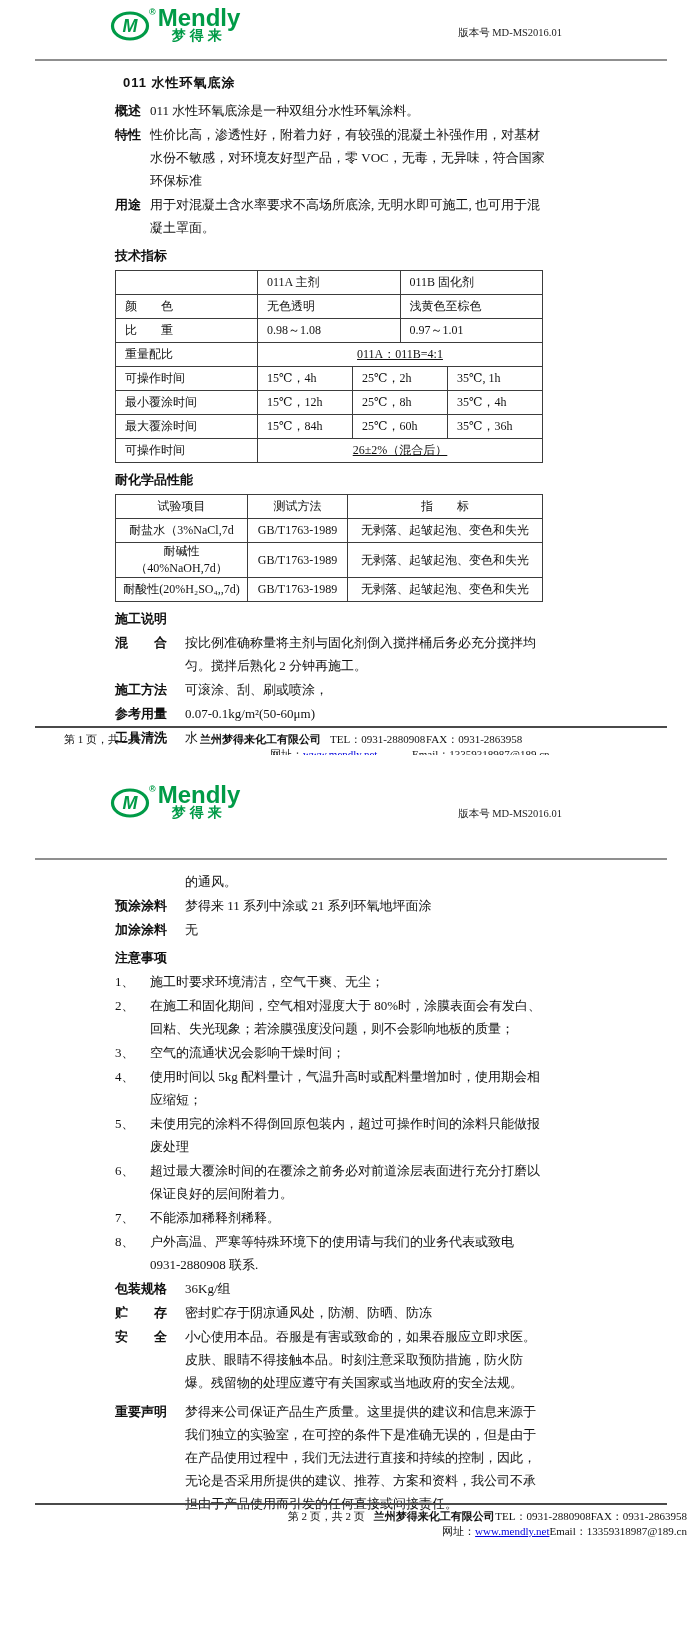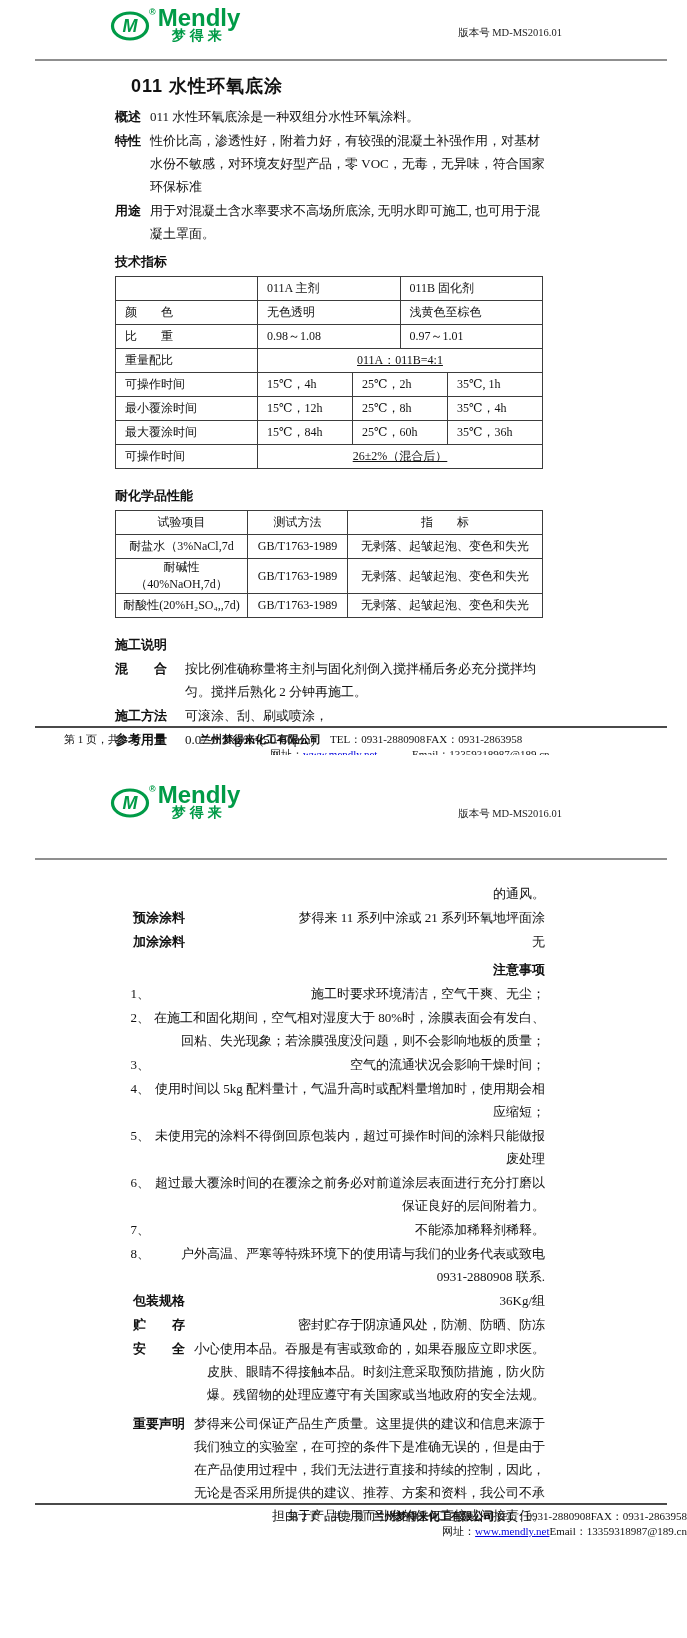--- a/index.html
+++ b/index.html
@@ -20,30 +20,30 @@
   .reg { font-size:9px; color:#009B47; font-weight:bold; margin:-1px 0 0 -3px; font-family:"Liberation Sans",sans-serif; }
   .logo-text { margin-left:2px; font-family:"Liberation Sans",sans-serif; color:#009B47; }
   .logo-en { font-size:24px; font-weight:bold; letter-spacing:0px; line-height:20px; }
   .logo-cn { font-size:14px; font-weight:bold; letter-spacing:4px; line-height:15px; margin-left:14px; }
   .version { position:absolute; right:125px; top:26px; font-size:10.5px; color:#222; }
   .p2 .version { top:52px; }
   .hrule { border-top:2px solid #8f8f8f; margin:3px 20px 0 35px; }
 
   
   .content { margin-left:115px; width:430px; font-size:13px; }
-  .title { font-family:"Liberation Sans","DejaVu Sans",sans-serif; font-size:18px; font-weight:bold; margin:13px 0 7px 16px; letter-spacing:1px; }
+  .title { font-family:"Liberation Sans","DejaVu Sans",sans-serif; font-size:13px; font-weight:bold; margin:13px 0 7px 8px; letter-spacing:1px; }
   .drow { display:flex; line-height:23px; margin-top:1px; }
   .lbl { flex:0 0 70px; font-weight:bold; white-space:pre; }
   .lbl.sm { flex:0 0 35px; }
   .val { flex:1; }
   .sechead { font-weight:bold; line-height:23px; margin-top:5px; }
   .cont-line { margin-left:70px; line-height:23px; margin-top:2px; }
 
   
-  table { border-collapse:collapse; table-layout:fixed; width:428px; margin:3px 0 15px 0; font-size:12px; }
+  table { border-collapse:collapse; table-layout:fixed; width:428px; margin:3px 0 5px 0; font-size:12px; }
   td { border:1px solid #3c3c3c; height:23px; padding:0 2px 0 9px; overflow:hidden; }
   td.tc { text-align:center; padding:0 2px;text-decoration:underline; }
   .chem td { text-align:center; padding:0 2px; }
 
   
   .num { flex:0 0 35px; }
 
   
   .pfooter { position:absolute; left:0; right:0; font-size:11px; }
   .p1 .pfooter { top:726px; }
@@ -221,21 +221,21 @@
       <span class="reg">®</span>
       <div class="logo-text">
         <div class="logo-en">Mendly</div>
         <div class="logo-cn">梦得来</div>
       </div>
     </div>
     <span class="version">版本号 MD-MS2016.01</span>
   </div>
   <div class="hrule"></div>
 
-  <div class="content" style="margin-top:22px;text-align:right;">
+  <div class="content" style="margin-top:10px;">
     <div class="cont-line">的通风。</div>
 
     <div class="drow">
       <span class="lbl">预涂涂料</span>
       <span class="val">梦得来 11 系列中涂或 21 系列环氧地坪面涂</span>
     </div>
     <div class="drow">
       <span class="lbl">加涂涂料</span>
       <span class="val">无</span>
     </div>

